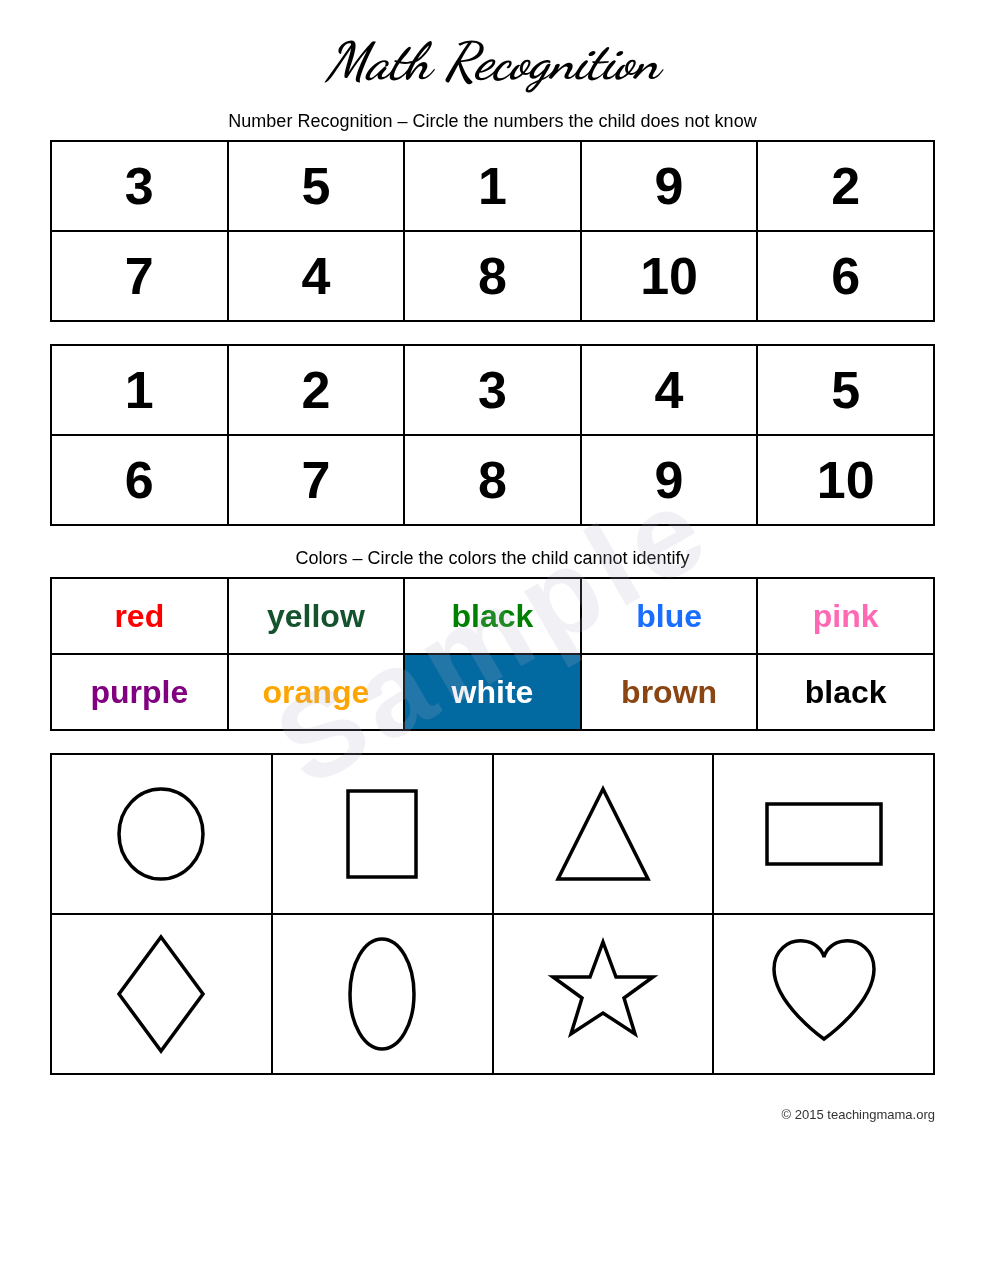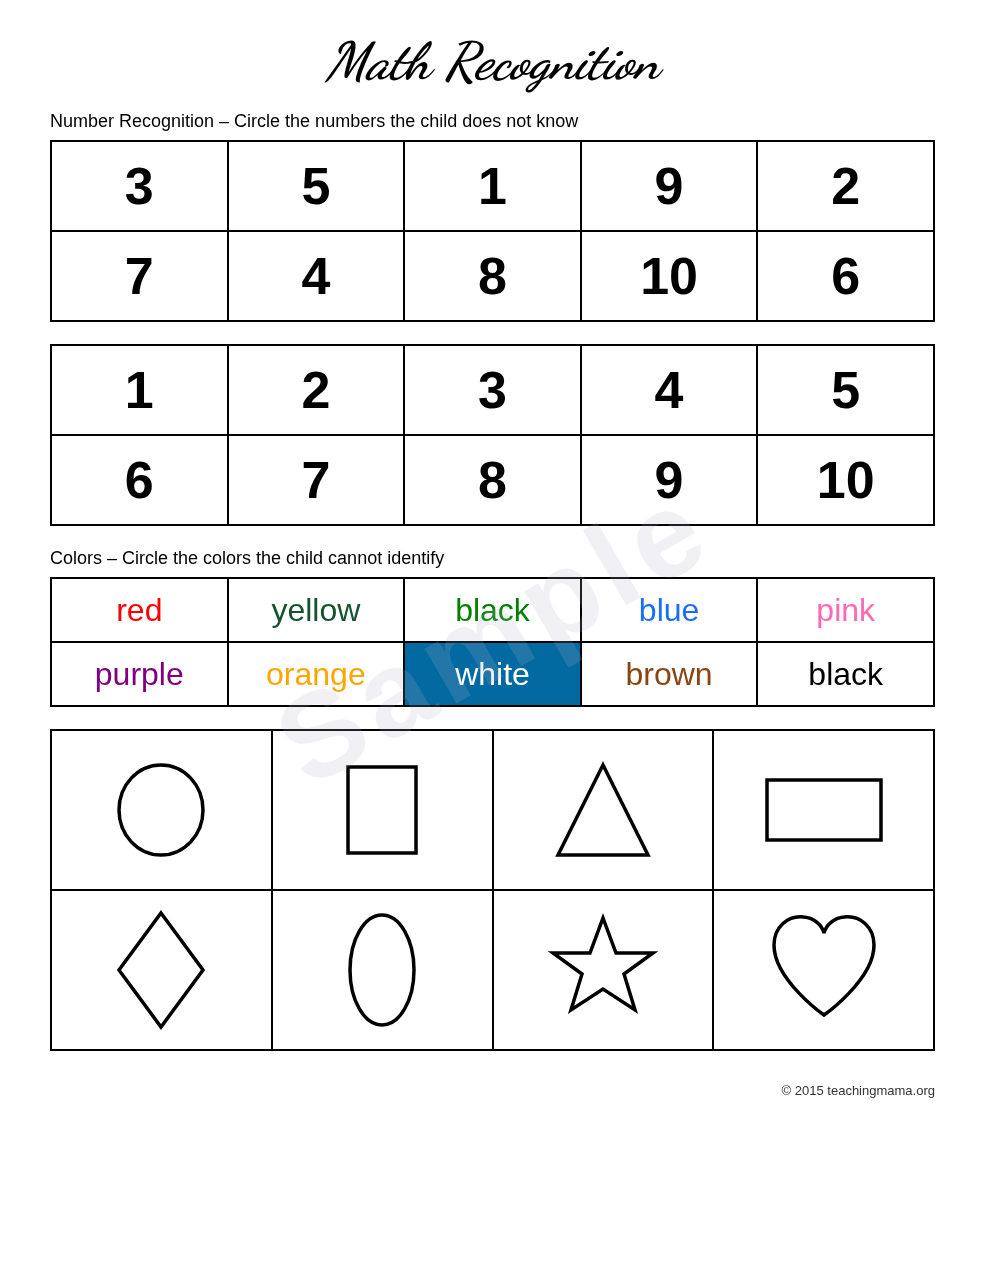--- a/index.html
+++ b/index.html
@@ -18,20 +18,21 @@
       font-weight: bold;
       margin-bottom: 18px;
       color: #000;
       font-style: italic;
     }
     .section-label {
       font-size: 18px;
       margin-bottom: 8px;
       color: #000;
       font-family: 'Arial', sans-serif;
+      text-align: center;
     }
     .section {
       margin-bottom: 22px;
     }
     table {
       border-collapse: collapse;
       width: 100%;
     }
     td {
       border: 2px solid #000;
@@ -39,23 +40,23 @@
       vertical-align: middle;
     }
     .number-table td {
       font-size: 52px;
       font-weight: bold;
       height: 90px;
       width: 20%;
       font-family: 'Arial', sans-serif;
     }
     .color-table td {
-      height: 64px;
+      height: 76px;
       font-size: 32px;
-      font-weight: normal;
+      font-weight: bold;
       width: 20%;
       font-family: 'Arial', sans-serif;
     }
     .color-red { color: red; }
     .color-yellow { color: #14532d; }
     .color-green { color: green; }
     .color-blue { color: #1a6eff; }
     .color-pink { color: #ff69b4; }
     .color-purple { color: purple; }
     .color-orange { color: orange; }

